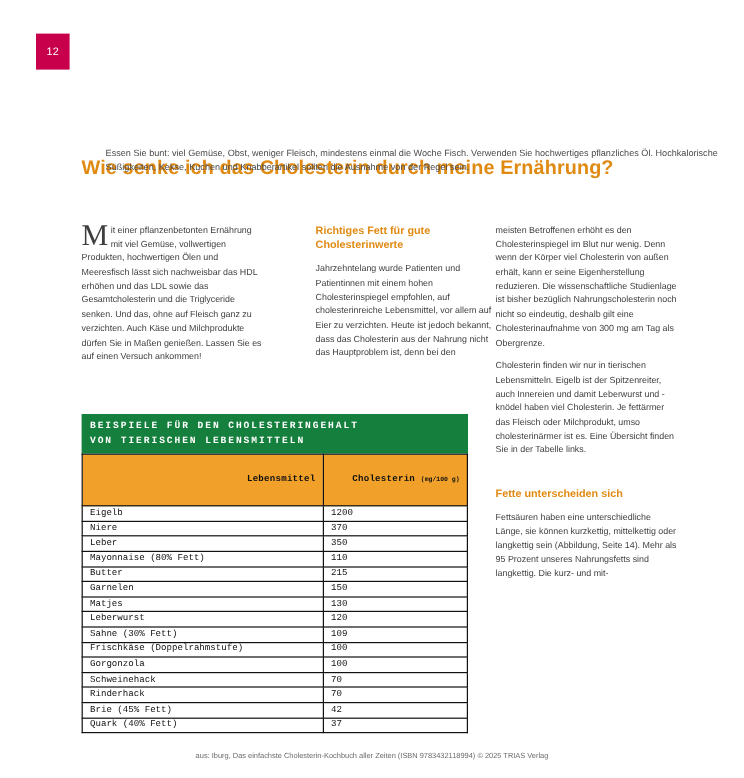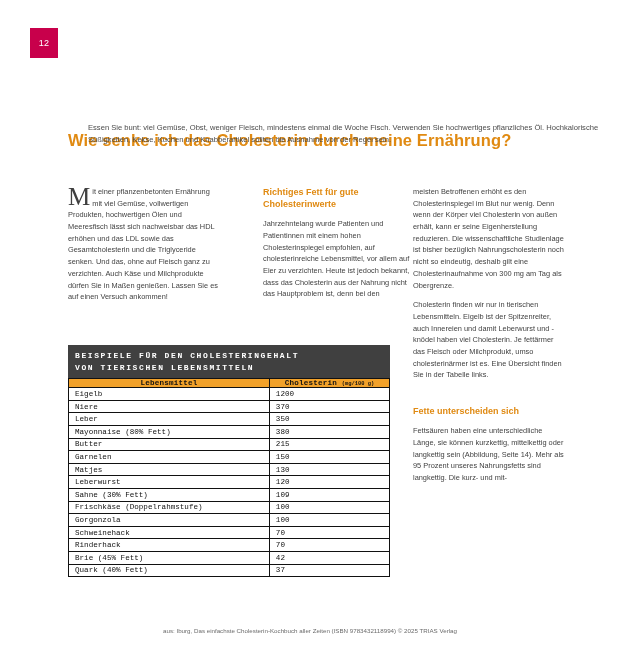--- a/index.html
+++ b/index.html
@@ -103,41 +103,41 @@
     font-family: "Liberation Serif", serif;
   }
   
   .table-wrap {
     position: absolute;
     left: 68px;
     top: 345px;
     width: 322px;
   }
   .table-header-black {
-    background: #404040;
+    background: #15803d;
     color: #ffffff;
     font-family: "Liberation Mono", monospace;
     font-size: 8px;
     font-weight: bold;
     letter-spacing: 1.6px;
     padding: 5px 7px 5px 7px;
     line-height: 1.45;
   }
   table.chol {
     border-collapse: collapse;
     width: 100%;
     font-family: "Liberation Mono", monospace;
     font-size: 7.6px;
   }
   table.chol th {
     background: #f1a12a;
     color: #111111;
-    text-align: center;
-    font-weight: bold;
-    padding: 0 6px;
+    text-align: right;
+    font-weight: bold;
+    padding: 17px 6px;
     border: 0.6px solid #111111;
     letter-spacing: 0.2px;
   }
   table.chol th .unit {
     font-size: 5.4px;
     letter-spacing: 0;
   }
   table.chol td {
     padding: 1.8px 6px;
     border: 0.6px solid #111111;
@@ -208,21 +208,21 @@
           <tr>
             <td>Niere</td>
             <td class="val">370</td>
           </tr>
           <tr>
             <td>Leber</td>
             <td class="val">350</td>
           </tr>
           <tr>
             <td>Mayonnaise (80% Fett)</td>
-            <td class="val">380</td>
+            <td class="val">110</td>
           </tr>
           <tr>
             <td>Butter</td>
             <td class="val">215</td>
           </tr>
           <tr>
             <td>Garnelen</td>
             <td class="val">150</td>
           </tr>
           <tr>

